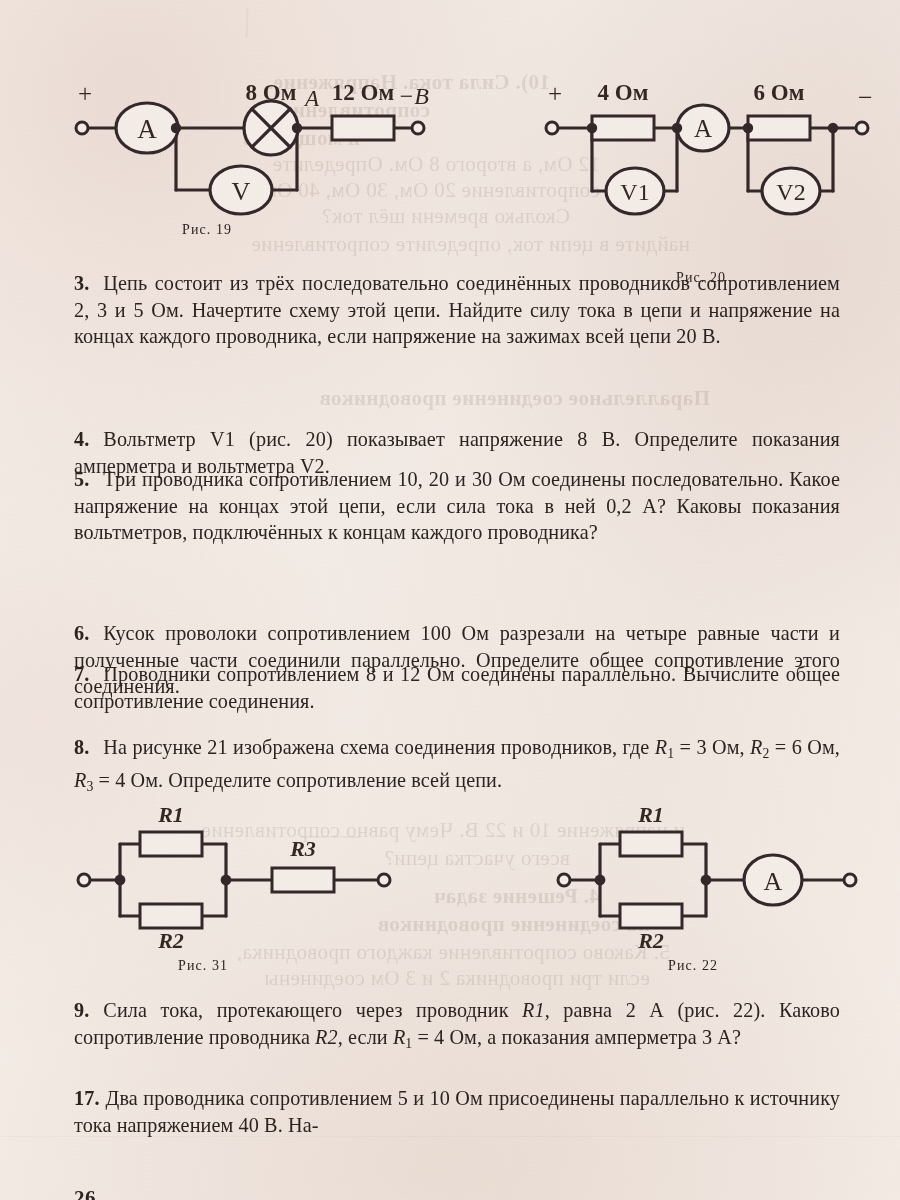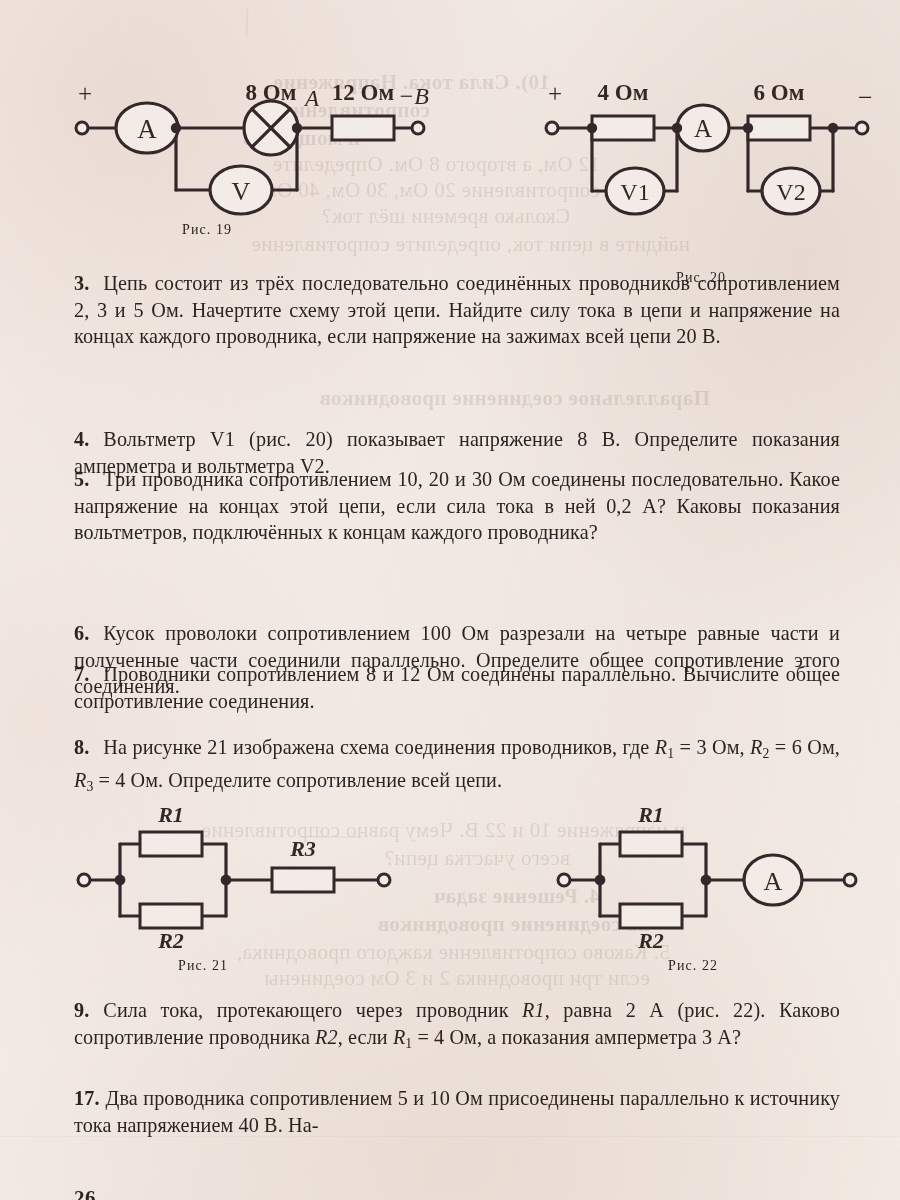--- a/index.html
+++ b/index.html
@@ -286,21 +286,21 @@
       <rect x="72" y="12" width="62" height="24" fill="#f3ece7" stroke="#34272a" stroke-width="3"></rect>
       <rect x="72" y="84" width="62" height="24" fill="#f3ece7" stroke="#34272a" stroke-width="3"></rect>
       <rect x="204" y="48" width="62" height="24" fill="#f3ece7" stroke="#34272a" stroke-width="3"></rect>
       <circle cx="52" cy="60" r="5.4" fill="#34272a"></circle>
       <circle cx="158" cy="60" r="5.4" fill="#34272a"></circle>
       <text class="lbl" x="103" y="2" font-size="22" font-style="italic" font-weight="bold" text-anchor="middle">R1</text>
       <text class="lbl" x="103" y="128" font-size="22" font-style="italic" font-weight="bold" text-anchor="middle">R2</text>
       <text class="lbl" x="235" y="36" font-size="22" font-style="italic" font-weight="bold" text-anchor="middle">R3</text>
     </svg>
   </div>
-  <div class="figcap" style="left:178px; top:958px;">Рис. 21</div>
+  <div class="figcap" style="left:178px; top:958px;">Рис. 31</div>
 
   <div class="fig" style="left:548px; top:820px;">
     <svg width="330" height="120" viewBox="0 0 330 120" aria-label="circuit 22">
       <g fill="none" stroke="#34272a" stroke-width="3.2" stroke-linecap="round">
         <line x1="22" y1="60" x2="52" y2="60"></line>
         <line x1="52" y1="24" x2="52" y2="96"></line>
         <line x1="52" y1="24" x2="72" y2="24"></line>
         <line x1="134" y1="24" x2="158" y2="24"></line>
         <line x1="52" y1="96" x2="72" y2="96"></line>
         <line x1="134" y1="96" x2="158" y2="96"></line>

